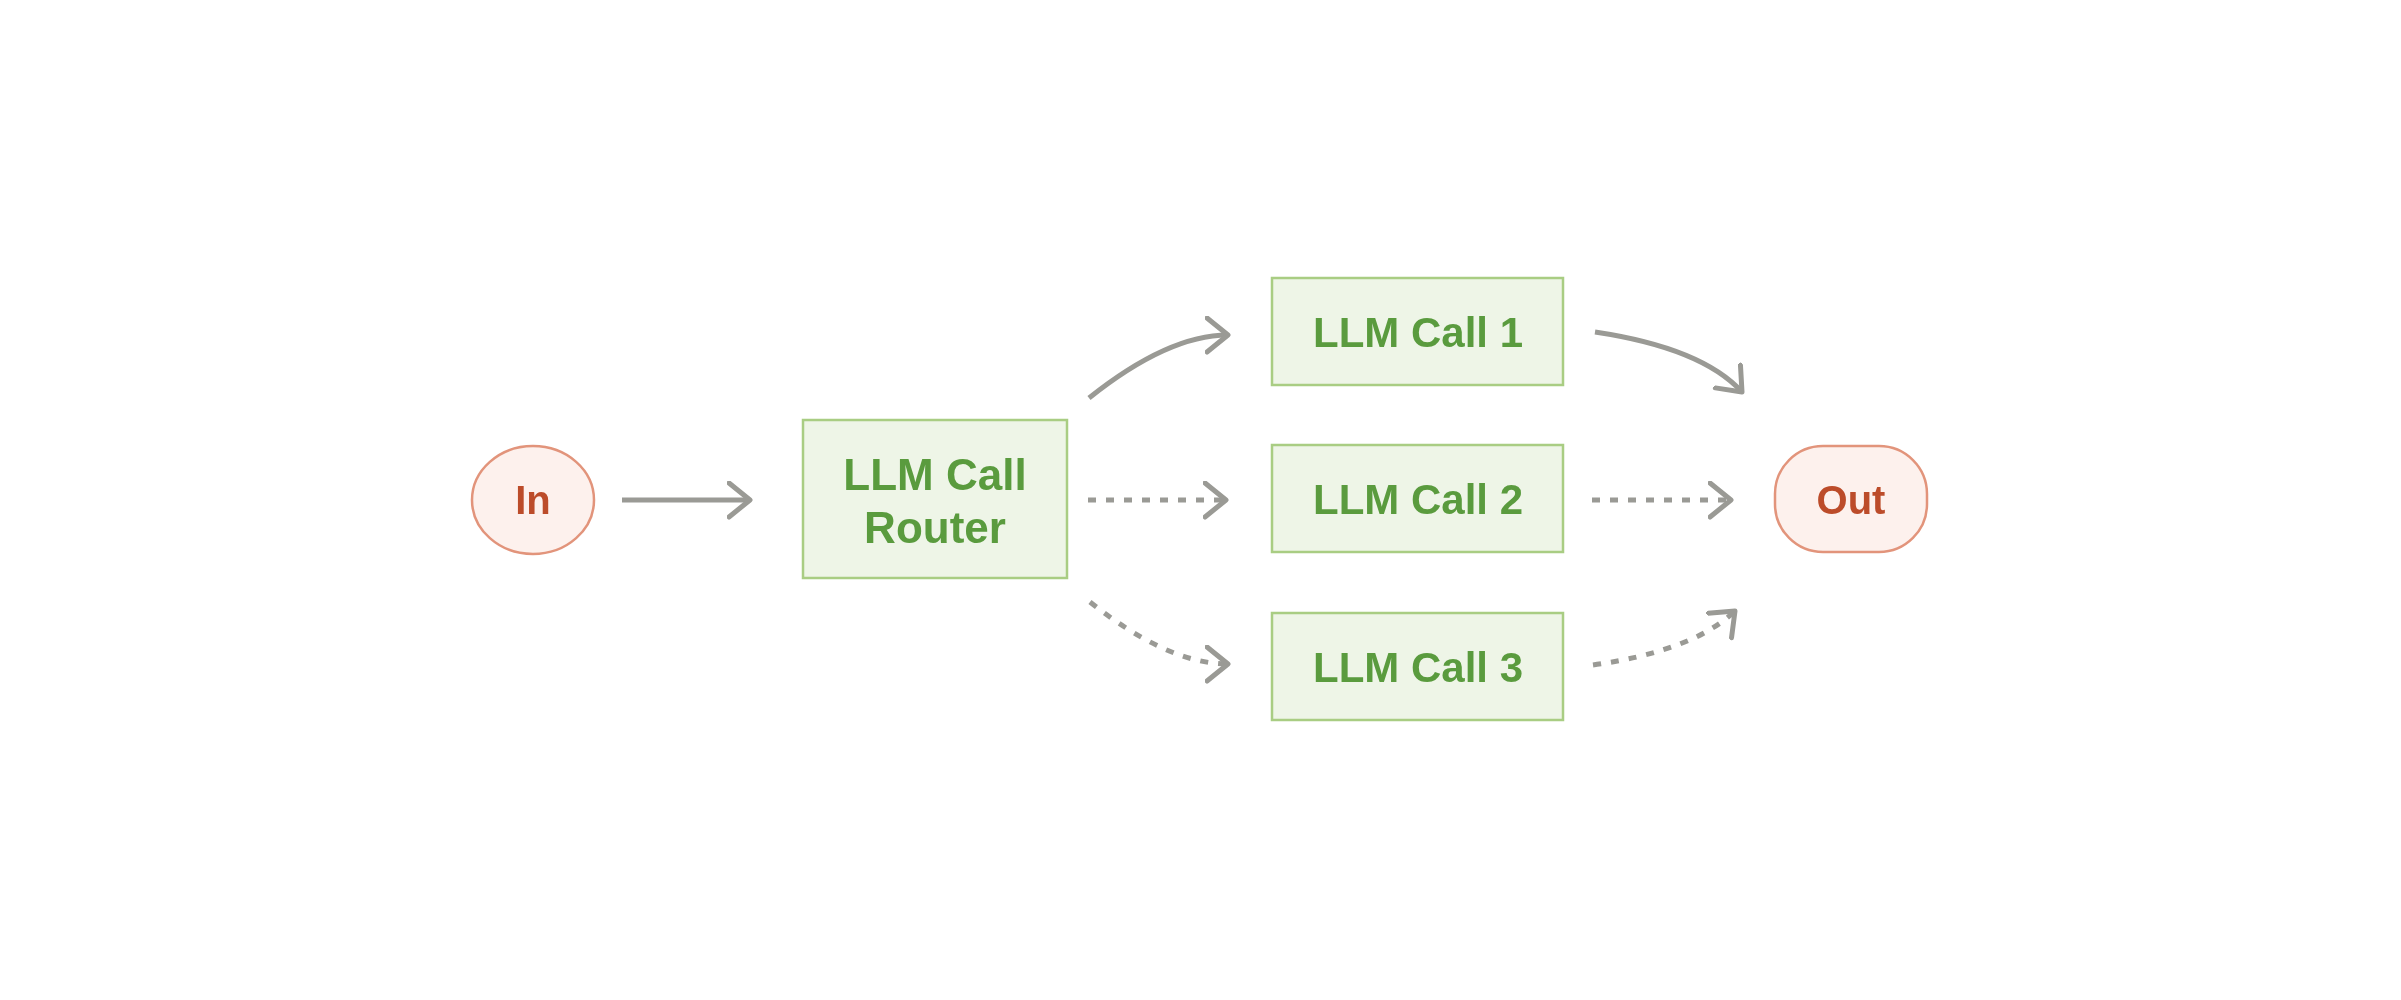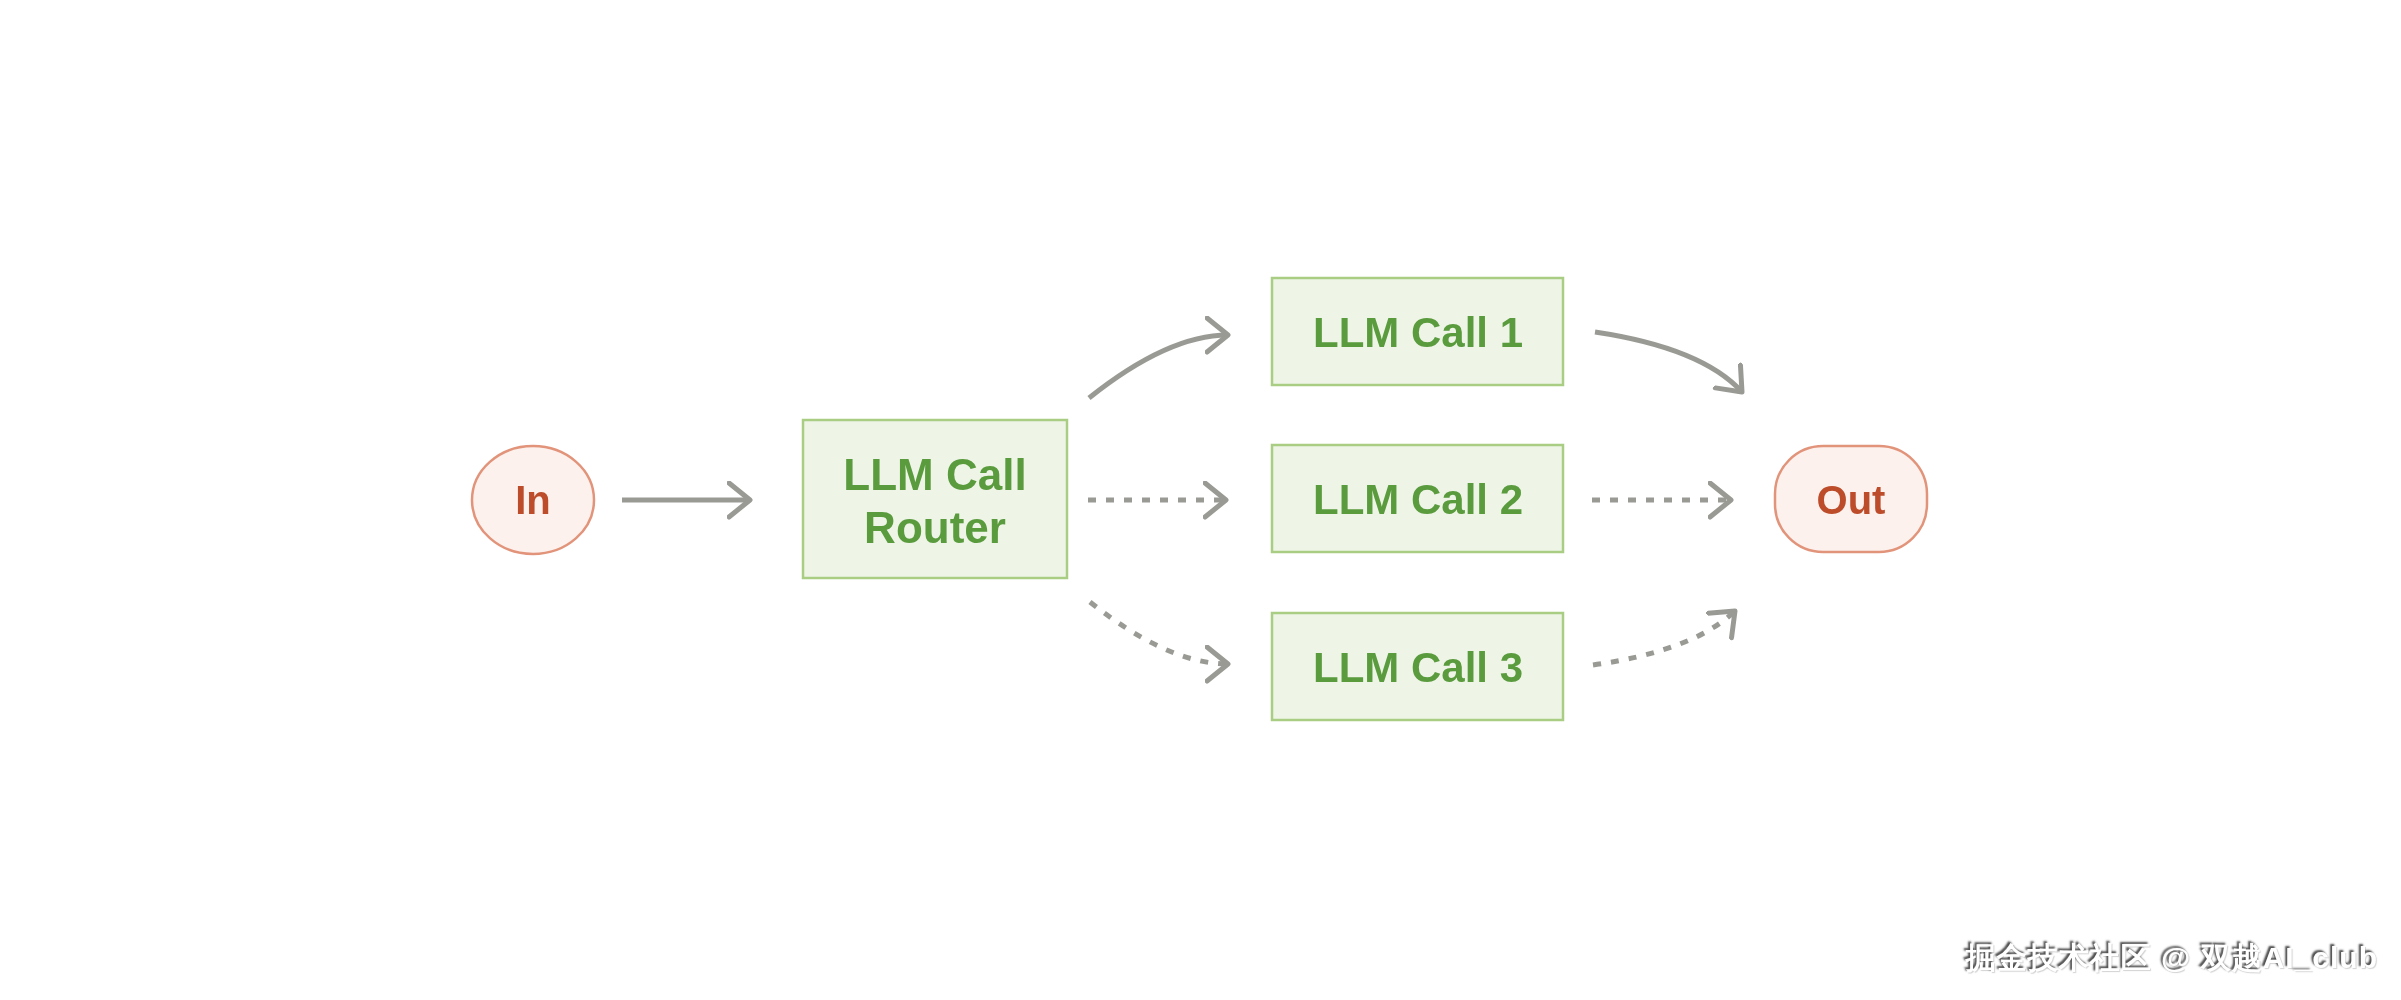--- a/index.html
+++ b/index.html
@@ -100,14 +100,13 @@
     <path class="edge" d="M 1595 332 Q 1702 348 1742 392" marker-end="url(#arrowhead)"></path>
 
     <path class="edge dashed" d="M 1592 500 L 1731 500" marker-end="url(#arrowhead)"></path>
 
     <path class="edge dashed" d="M 1593 665 Q 1693 651 1735 611" marker-end="url(#arrowhead)"></path>
 
     <rect class="pink-node" x="1775" y="446" width="152" height="106" rx="48" ry="48"></rect>
     <text class="terminal-text" x="1851" y="514" text-anchor="middle">Out</text>
   </svg>
 
-  <div class="watermark">掘金技术社区 @ 双越AI_club</div>
 </div>
 
 </body></html>

